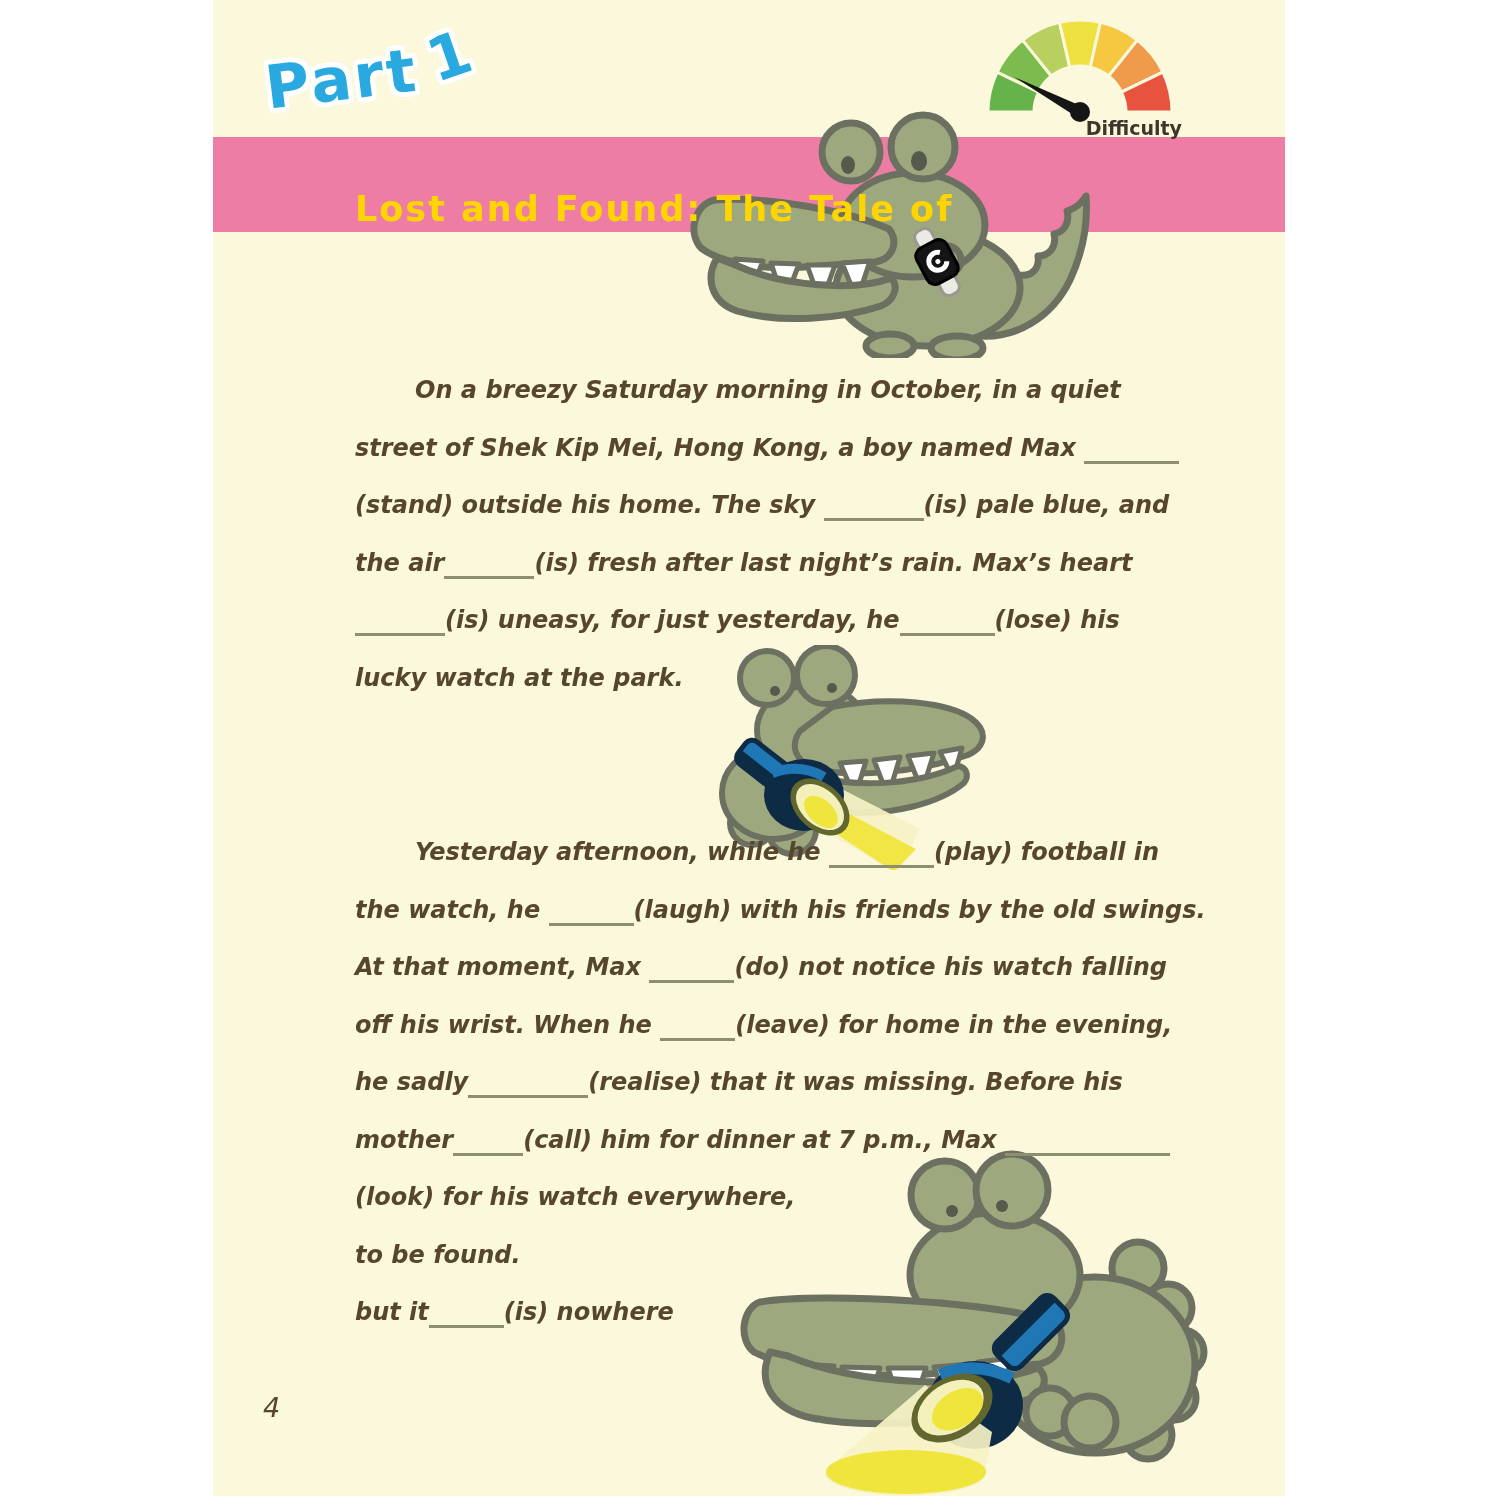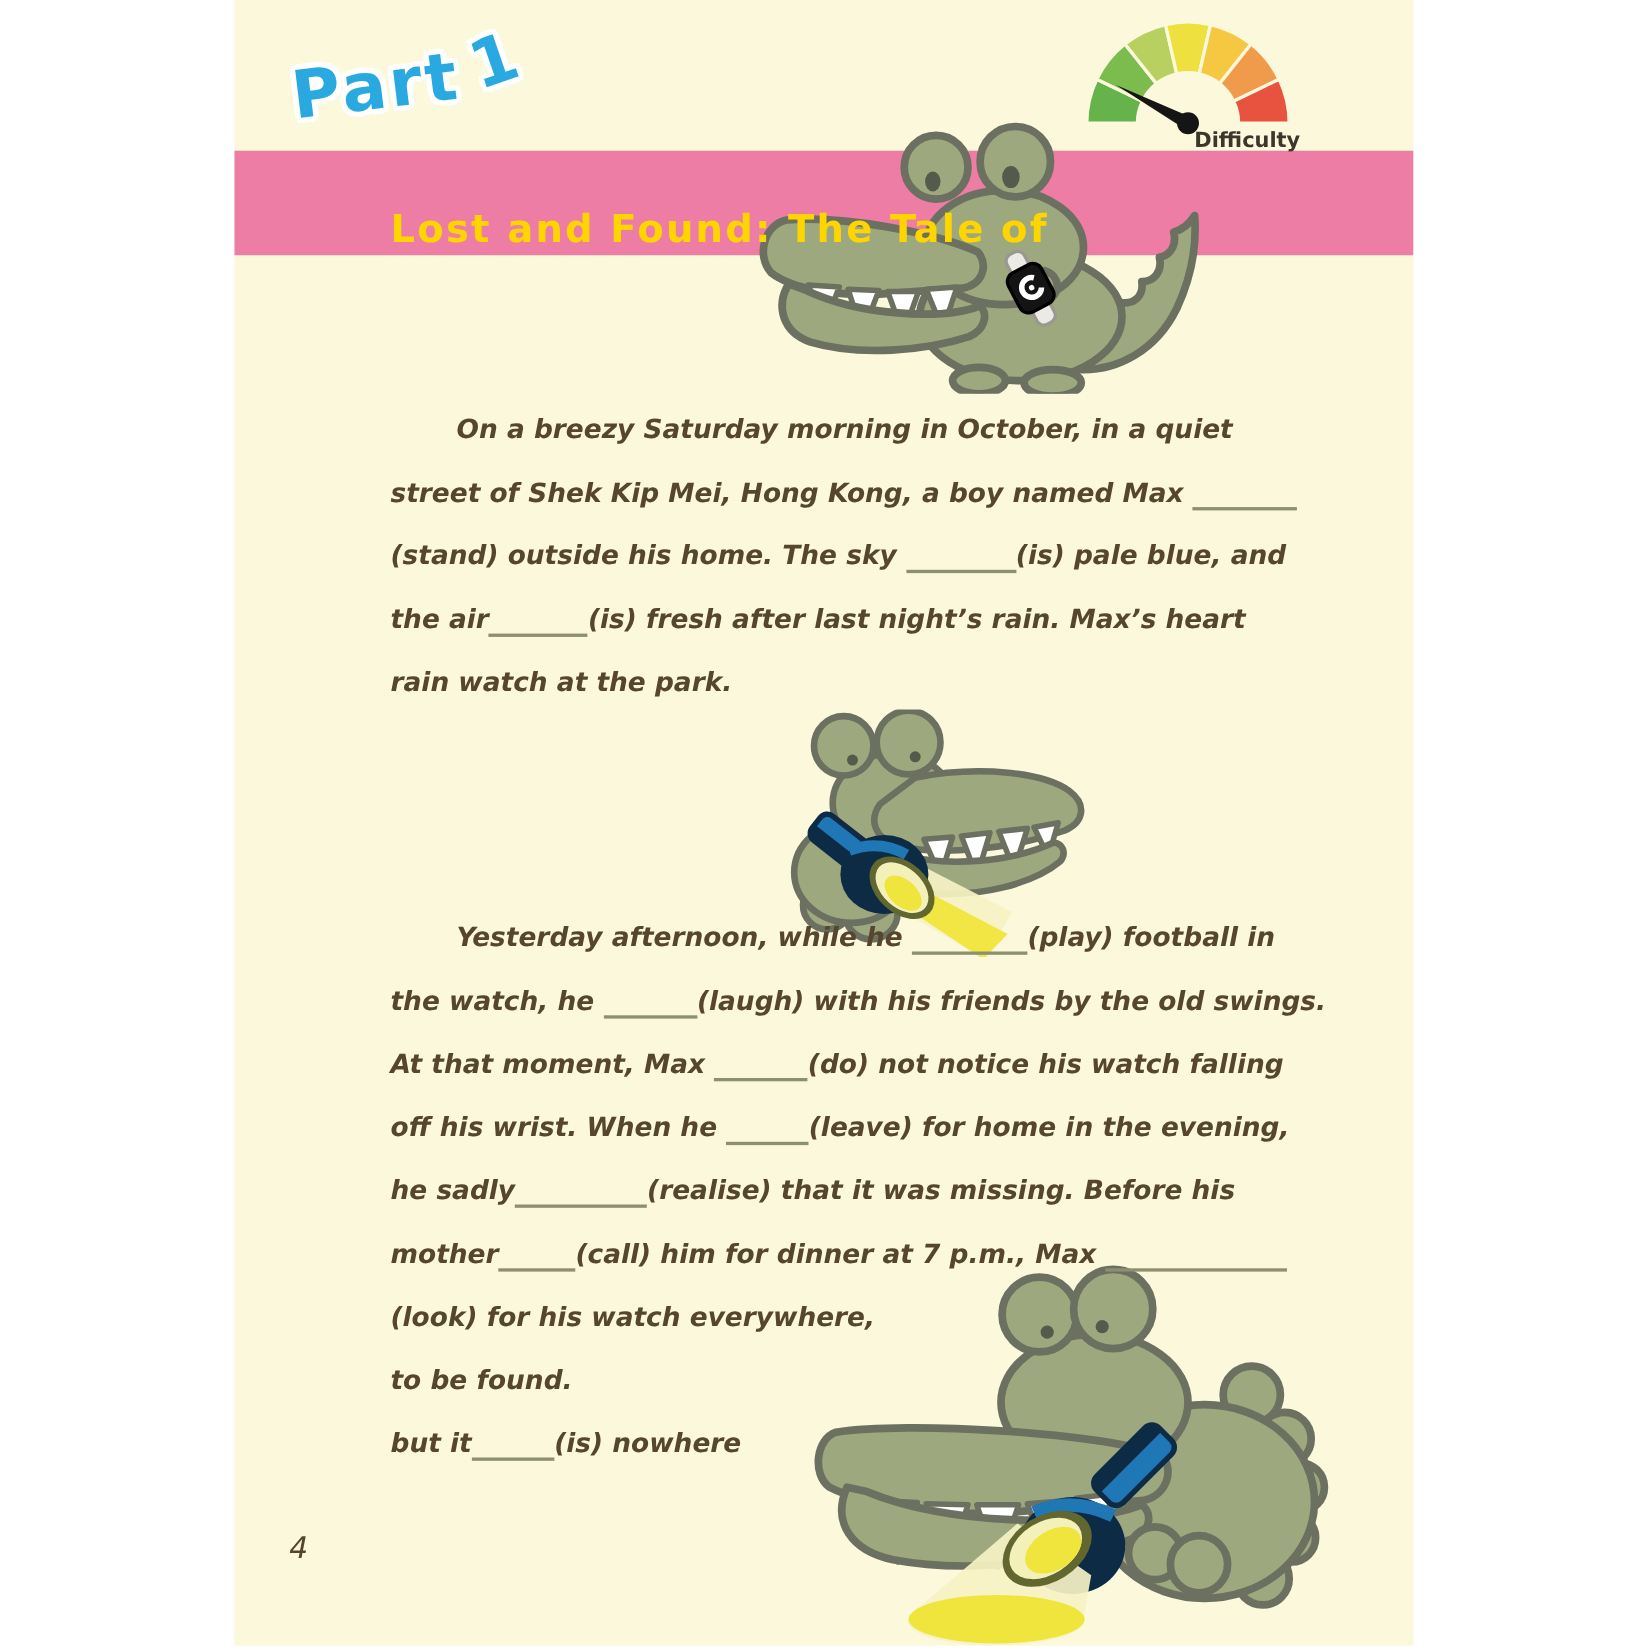--- a/index.html
+++ b/index.html
@@ -155,21 +155,22 @@
       <ellipse class="lenspale" cx="211" cy="257" rx="36" ry="24"></ellipse>
       <ellipse class="beamb" cx="216" cy="262" rx="28" ry="18"></ellipse>
     </g>
   </svg>
 
   <div id="p1" class="story">
       <div class="line" style="text-indent: 60px;"><span>On a breezy Saturday morning in October, in a quiet</span></div>
       <div class="line"><span>street of Shek Kip Mei, Hong Kong, a boy named Max </span><span class="blank" style="width: 95px;"></span></div>
       <div class="line"><span>(stand) outside his home. The sky </span><span class="blank" style="width: 100px;"></span><span>(is) pale blue, and</span></div>
       <div class="line"><span>the air</span><span class="blank" style="width: 90px;"></span><span>(is) fresh after last night’s rain. Max’s heart</span></div>
-      <div class="line"><span>rain watch at the park.</span></div>
+      <div class="line"><span class="blank" style="width: 90px;"></span><span>(is) uneasy, for just yesterday, he</span><span class="blank" style="width: 95px;"></span><span>(lose) his</span></div>
+      <div class="line"><span>lucky watch at the park.</span></div>
     </div>
   <div id="p2" class="story">
       <div class="line" style="text-indent: 60px;"><span>Yesterday afternoon, while he </span><span class="blank" style="width: 105px;"></span><span>(play) football in</span></div>
       <div class="line"><span>the watch, he </span><span class="blank" style="width: 85px;"></span><span>(laugh) with his friends by the old swings.</span></div>
       <div class="line"><span>At that moment, Max </span><span class="blank" style="width: 85px;"></span><span>(do) not notice his watch falling</span></div>
       <div class="line"><span>off his wrist. When he </span><span class="blank" style="width: 75px;"></span><span>(leave) for home in the evening,</span></div>
       <div class="line"><span>he sadly</span><span class="blank" style="width: 120px;"></span><span>(realise) that it was missing. Before his</span></div>
       <div class="line"><span>mother</span><span class="blank" style="width: 70px;"></span><span>(call) him for dinner at 7 p.m., Max </span><span class="blank" style="width: 165px;"></span></div>
       <div class="line"><span>(look) for his watch everywhere,</span></div>
       <div class="line"><span>to be found.</span></div>

